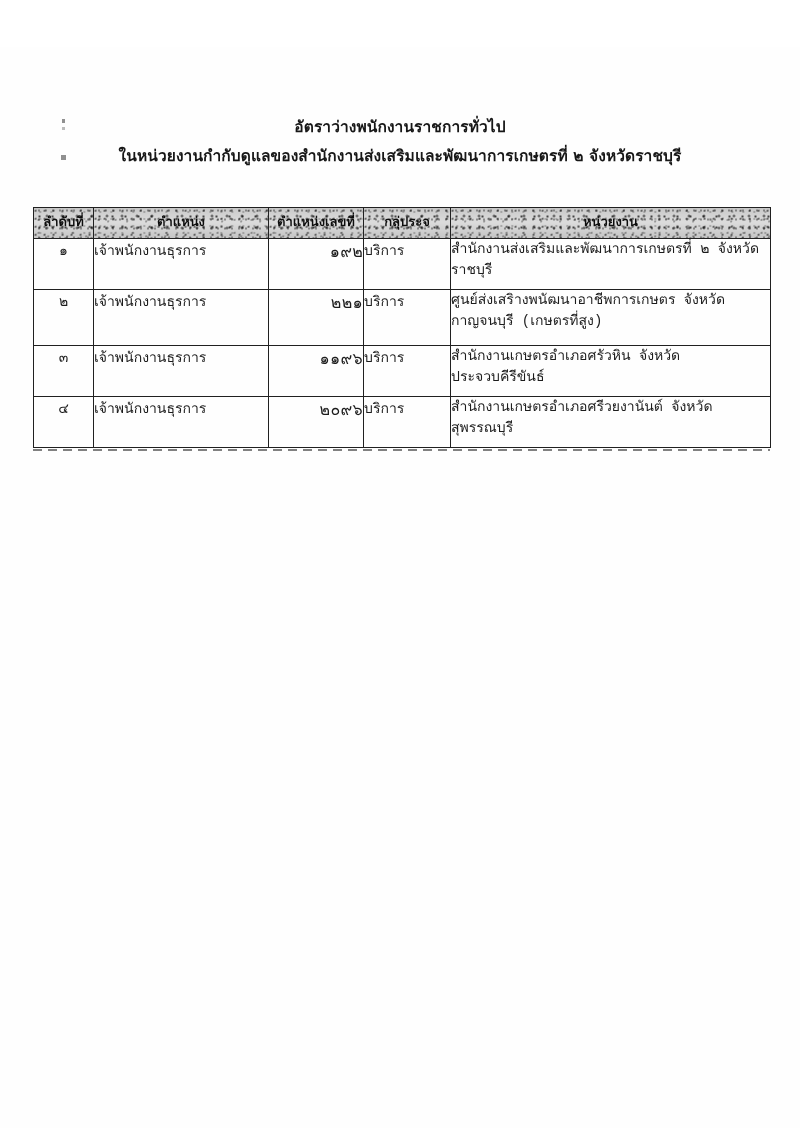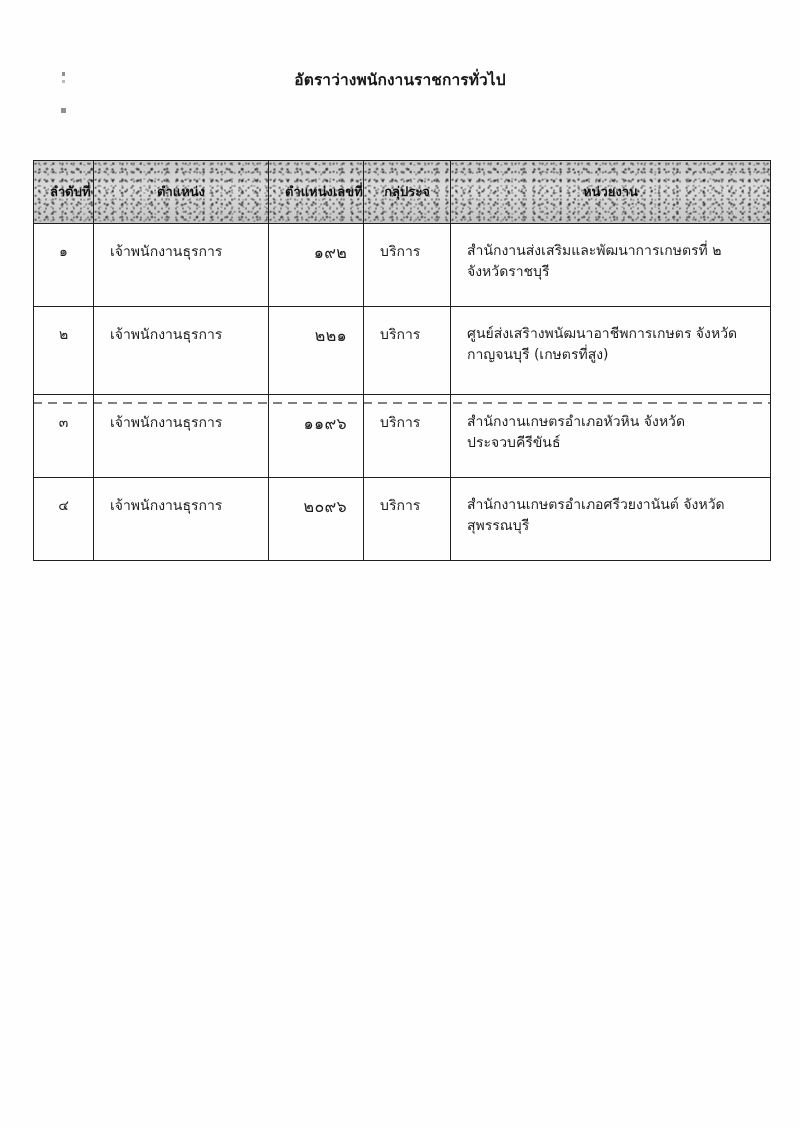--- a/index.html
+++ b/index.html
@@ -14,20 +14,21 @@
     position: relative;
     overflow: hidden;
     color: #1a1a1a;
   }
 
   
   .page {
     position: absolute;
     inset: 0;
     background: #fefefe;
+    margin-top: 47px;
   }
 
   
   .speckle {
     position: absolute;
     background: #6b6b6b;
     opacity: .75;
   }
   .speckle.s1 { left: 62px;  top: 72px;  width: 3px; height: 4px; }
   .speckle.s2 { left: 62px;  top: 80px;  width: 3px; height: 3px; opacity:.45; }
@@ -62,21 +63,22 @@
   table.vacancy {
     width: 100%;
     border-collapse: collapse;
     table-layout: fixed;
     font-size: 13.5px;
   }
   table.vacancy td,
   table.vacancy th {
     border: 1px solid #202020;
     vertical-align: top;
-    padding: 16px;
+    padding: 0;
+    font-family: Liberation Mono, monospace;
   }
 
   
   col.c-no      { width: 60px; }
   col.c-pos     { width: 175px; }
   col.c-posno   { width: 95px; }
   col.c-group   { width: 87px; }
   col.c-agency  { width: 320px; }
 
   
@@ -164,20 +166,21 @@
 <body>
 
 <div class="page">
 
   <div class="speckle s1"></div>
   <div class="speckle s2"></div>
   <div class="speckle s3"></div>
 
   <div class="heading">
     <div class="line line1">อัตราว่างพนักงานราชการทั่วไป</div>
+    <div class="line line2">ในหน่วยงานกำกับดูแลของสำนักงานส่งเสริมและพัฒนาการเกษตรที่ ๒ จังหวัดราชบุรี</div>
   </div>
 
   <div class="table-wrap">
     <table class="vacancy">
       <colgroup>
         <col class="c-no">
         <col class="c-pos">
         <col class="c-posno">
         <col class="c-group">
         <col class="c-agency">
@@ -214,21 +217,21 @@
           <td class="cell-pos">เจ้าพนักงานธุรการ</td>
           <td class="cell-posno">๒๒๑</td>
           <td class="cell-group">บริการ</td>
           <td class="cell-agency">ศูนย์ส่งเสริางพนัฒนาอาชีพการเกษตร จังหวัดกาญจนบุรี (เกษตรที่สูง)</td>
         </tr>
         <tr>
           <td class="cell-no">๓</td>
           <td class="cell-pos">เจ้าพนักงานธุรการ</td>
           <td class="cell-posno">๑๑๙๖</td>
           <td class="cell-group">บริการ</td>
-          <td class="cell-agency">สำนักงานเกษตรอำเภอหัวหิน จังหวัดประจวบคีรีขันธ์</td>
+          <td class="cell-agency">สำนักงานเกษตรอำเภอศรัวหิน จังหวัดประจวบคีรีขันธ์</td>
         </tr>
         <tr>
           <td class="cell-no">๔</td>
           <td class="cell-pos">เจ้าพนักงานธุรการ</td>
           <td class="cell-posno">๒๐๙๖</td>
           <td class="cell-group">บริการ</td>
           <td class="cell-agency">สำนักงานเกษตรอำเภอศรีวยงานันต์ จังหวัดสุพรรณบุรี</td>
         </tr>
       </tbody>
     </table>

